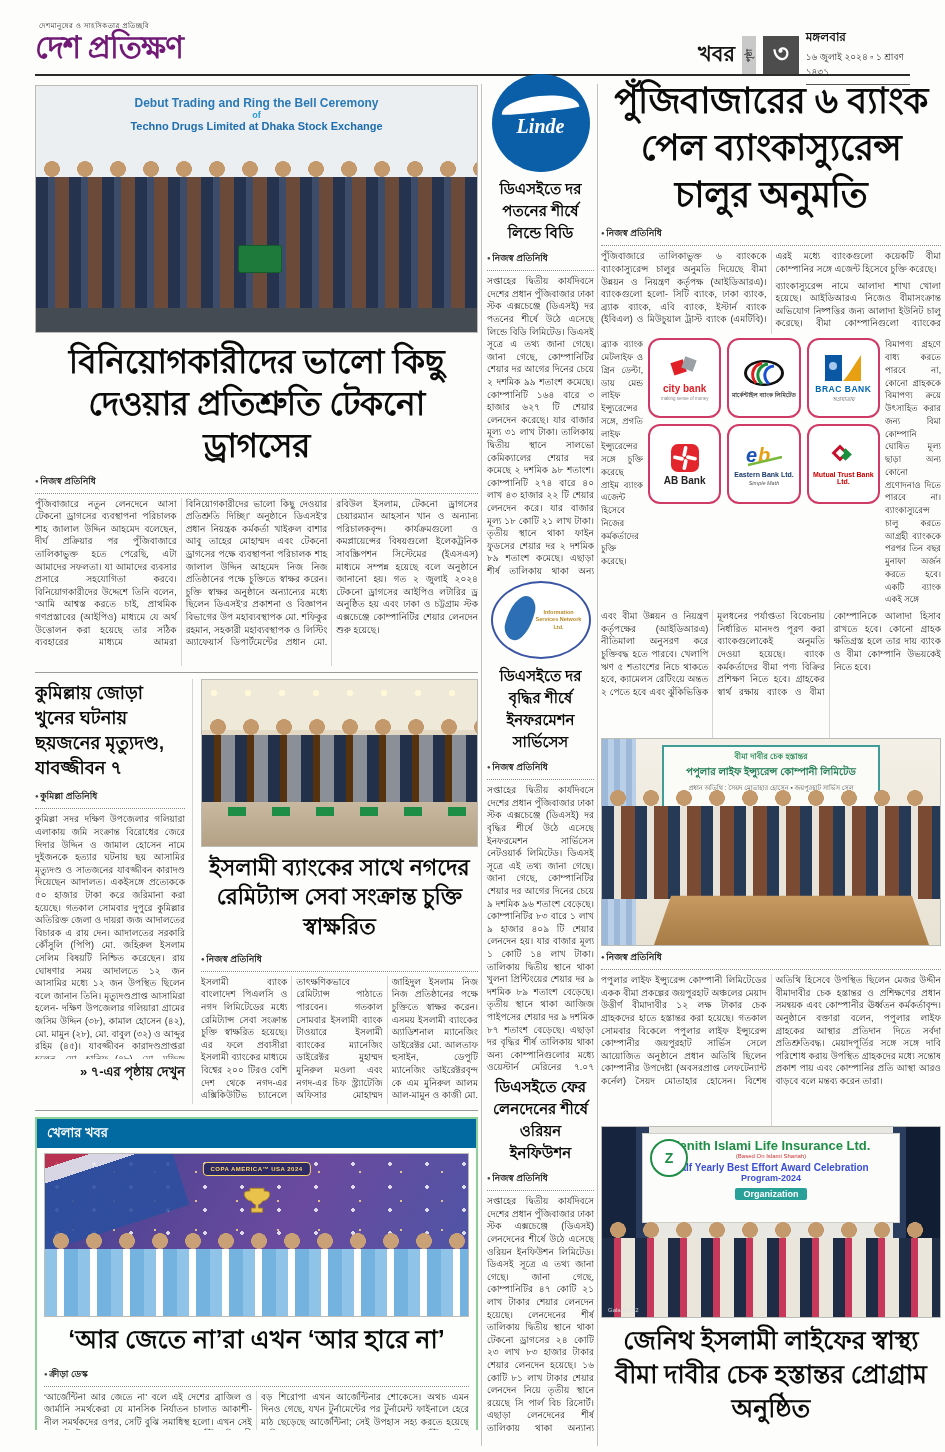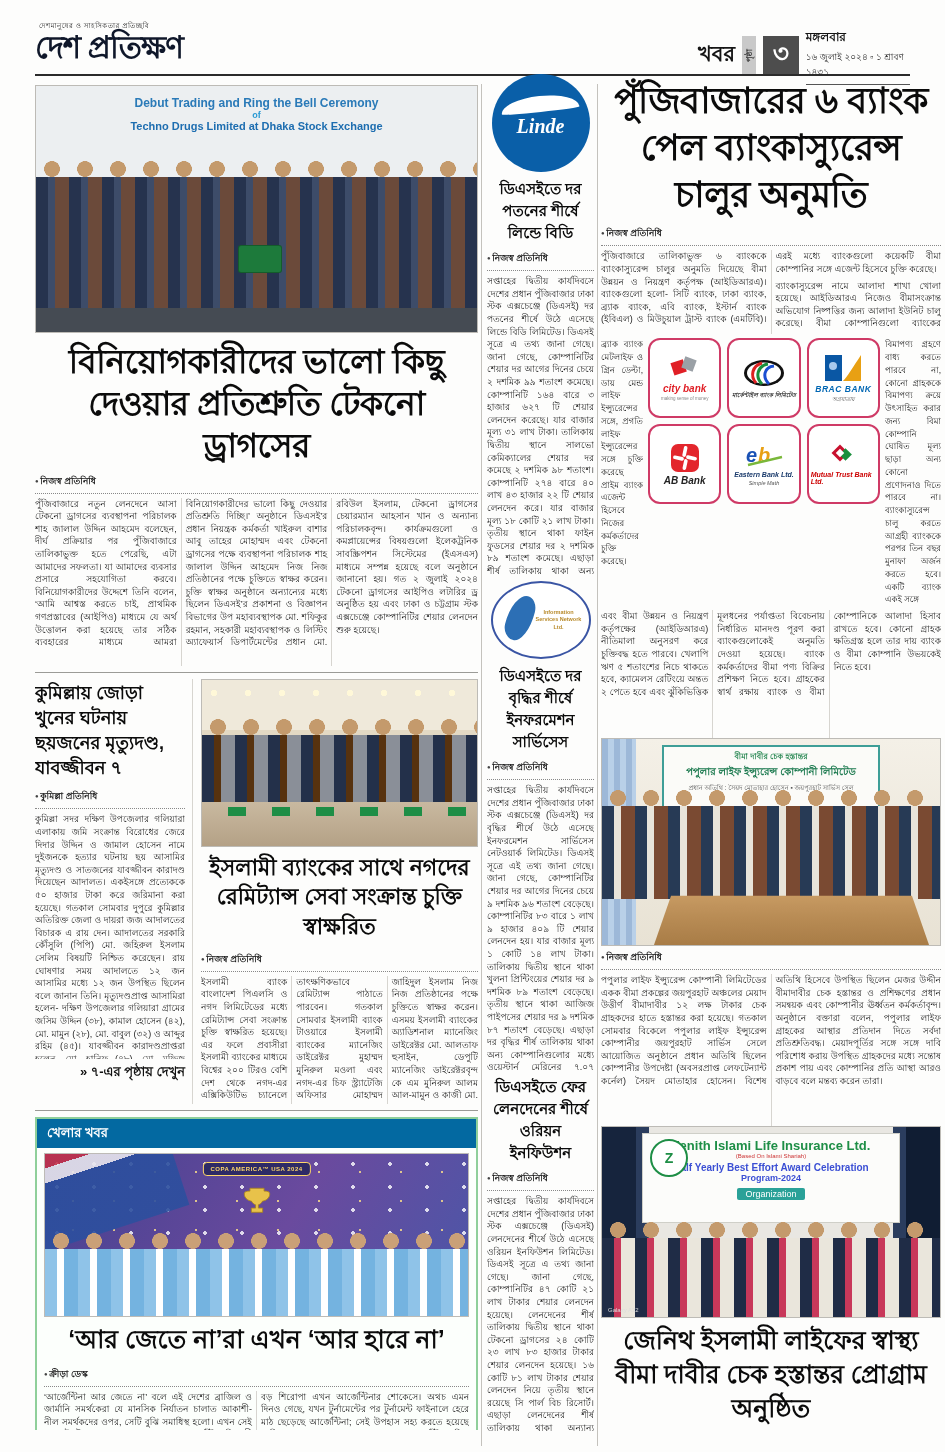--- a/index.html
+++ b/index.html
@@ -2,21 +2,21 @@
 <html lang="bn"><head>
 <meta charset="utf-8">
 <style>
   html,body{margin:0;padding:0;background:#e8e6e2;}
   .page{position:relative;width:945px;height:1452px;margin:0 auto;background:#fdfdfc;
         font-family:"Liberation Sans","DejaVu Sans",sans-serif;color:#151515;overflow:hidden;}
   
   .masthead{position:absolute;left:35px;top:18px;right:35px;height:54px;}
   .mast-logo{position:absolute;left:0;top:2px;}
   .mast-tagline{font-size:7px;color:#222;letter-spacing:.5px;margin-left:4px;}
-  .mast-title{font-size:31px;font-weight:900;letter-spacing:-1px;line-height:1.05;color:#0f172a;}
+  .mast-title{font-size:31px;font-weight:900;letter-spacing:-1px;line-height:1.05;color:#701a75;}
   .mast-right{position:absolute;left:663px;top:8px;display:flex;align-items:center;gap:7px;}
   .mast-section{font-size:21px;font-weight:800;}
   .page-word-box{width:17px;height:40px;background:#c9c9c9;display:flex;align-items:center;justify-content:center;}
   .page-word{transform:rotate(-90deg);font-size:8px;font-weight:700;color:#333;white-space:nowrap;}
   .page-num-box{width:42px;height:40px;background:#4d4d4d;color:#fff;display:flex;align-items:center;justify-content:center;font-size:25px;font-weight:900;}
   .mast-date{padding-top:2px;}
   .mast-weekday{font-size:12px;font-weight:800;}
   .mast-dateline{font-size:9px;color:#222;margin-top:2px;padding-bottom:4px;border-bottom:1px solid #555;}
   .mast-rule{position:absolute;left:35px;right:35px;top:74px;height:2px;background:#2b2b2b;}
   
@@ -72,21 +72,21 @@
   .photo-popular .pb2{font-size:6.5px;color:#555;margin-top:2px;line-height:1.5;}
   .photo-popular .people{bottom:46px;height:110px;--s1:#273a55;--s2:#e8e4da;--s3:#7a4a32;}
   .photo-popular .table{position:absolute;bottom:0;left:18%;right:6%;height:52px;background:linear-gradient(#c79a62,#a87c46);transform:perspective(120px) rotateX(18deg);}
   
   .photo-zenith{height:190px;background:linear-gradient(90deg,#16243d 0 10%,#2b3d5e 10% 14%,#e9e7e2 14% 86%,#2b3d5e 86% 90%,#101d33 90% 100%);}
   .photo-zenith .zbanner{position:absolute;left:40px;right:40px;top:6px;height:84px;background:#fcfcfa;border:1px solid #cfcfc8;text-align:center;padding-top:4px;}
   .photo-zenith .z1{font-size:13px;font-weight:800;color:#1e8e46;}
   .photo-zenith .z1s{font-size:6px;color:#c33;}
   .photo-zenith .z2{font-size:10px;color:#3b4fd4;font-weight:700;margin-top:3px;}
   .photo-zenith .z3{font-size:9px;color:#3b4fd4;font-weight:700;}
-  .photo-zenith .z4{display:inline-block;margin-top:2px;padding:1px 8px;background:#2aa198;color:#fff;font-size:9px;font-weight:400;border-radius:2px;}
+  .photo-zenith .z4{display:inline-block;margin-top:2px;padding:1px 8px;background:#2aa198;color:#fff;font-size:9px;font-weight:700;border-radius:2px;}
   .photo-zenith .zlogo{position:absolute;left:48px;top:12px;width:34px;height:34px;border-radius:50%;border:2px solid #1e8e46;background:#fff;
     display:flex;align-items:center;justify-content:center;font-size:14px;color:#1e8e46;font-weight:900;}
   .photo-zenith .people{bottom:0;height:96px;--s1:#1f2c46;--s2:#c8385a;--s3:#eae6dc;}
   .photo-zenith .mark{position:absolute;left:6px;bottom:4px;font-size:6px;color:#ddd;}
   
   .photo-copa{height:162px;background:
      radial-gradient(circle 2px at 12px 10px,#ffffffcc 97%,transparent) 0 0/37px 23px repeat,
      radial-gradient(circle 1.5px at 28px 18px,#ffe28acc 97%,transparent) 0 0/41px 29px repeat,
      linear-gradient(120deg,#44418f,#6a4a9e 55%,#4a57a8);}
   .photo-copa .flagband{position:absolute;left:-40px;top:-40px;width:170px;height:120px;transform:rotate(-18deg);
@@ -120,21 +120,21 @@
   .isn-logo{width:96px;height:74px;margin:6px auto;border-radius:50%;border:2px solid #3a55a4;background:#fff;position:relative;overflow:hidden;}
   .isn-bird{position:absolute;left:14px;top:12px;width:26px;height:46px;background:#2c6fb5;border-radius:60% 40% 55% 45%/70% 30% 70% 30%;transform:rotate(14deg);}
   .isn-text{position:absolute;right:4px;top:26px;width:52px;font-size:5.5px;color:#b88a2a;font-weight:700;line-height:1.3;text-align:center;}
   .mid-body{overflow:hidden;}
   
   .banc-intro{height:84px;overflow:hidden;}
   .grid-row{display:flex;gap:5px;margin:4px 0;}
   .grid-strip{width:42px;flex:none;overflow:hidden;font-size:8.5px;line-height:1.5;text-align:justify;color:#1c1c1c;}
   .bank-grid{flex:1;display:grid;grid-template-columns:repeat(3,1fr);grid-auto-rows:80px;gap:6px;}
   .bank-tile{border:2px solid #cf3a66;border-radius:12px;background:#fff;display:flex;flex-direction:column;align-items:center;justify-content:center;gap:2px;padding:2px;overflow:hidden;}
-  .bank-label{font-size:7px;font-weight:800;text-align:left;line-height:1.1;font-style:italic;}
+  .bank-label{font-size:7px;font-weight:800;text-align:center;line-height:1.1;}
   .bank-sub{font-size:5.5px;color:#555;font-style:italic;}
   .lbl-city{color:#e01f26;font-size:10px;font-weight:900;}
   .lbl-city-sub{font-size:4.5px;color:#888;}
   .lbl-brac{color:#0066b3;font-size:8.5px;letter-spacing:.5px;}
   .lbl-ab{color:#222;font-size:10px;font-weight:700;}
   .lbl-ebl{color:#1a3a6b;}
   .lbl-mtb{color:#c00;}
   .lbl-merc{color:#333;font-size:6px;}
   .banc-bottom{height:128px;overflow:hidden;margin-top:2px;}
   .pop-body{height:152px;overflow:hidden;}

